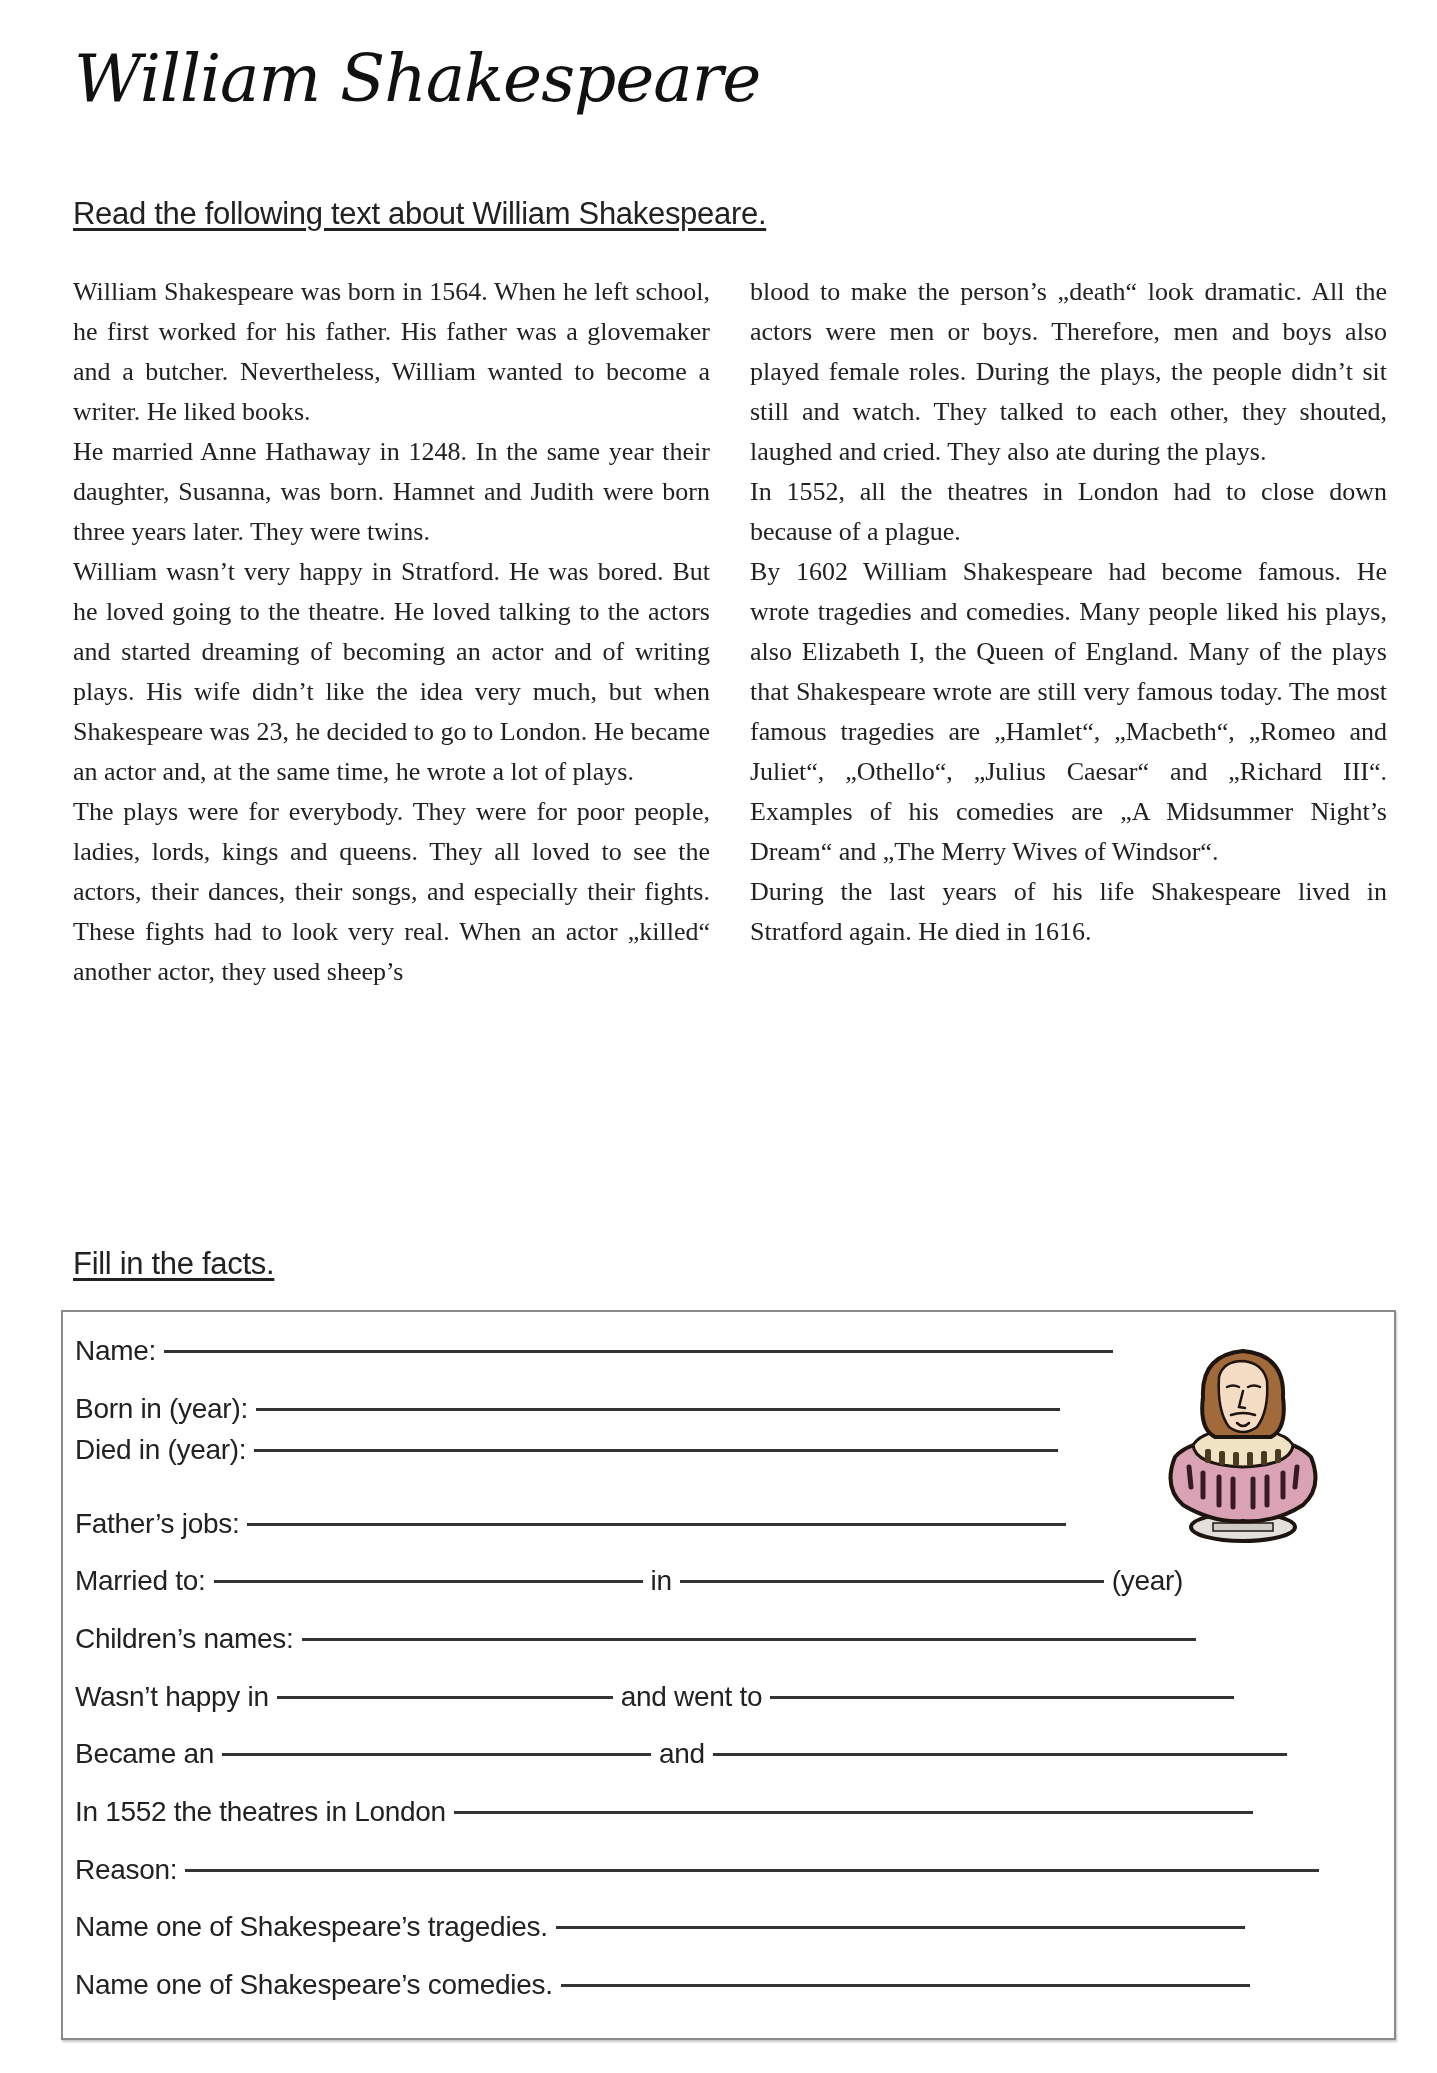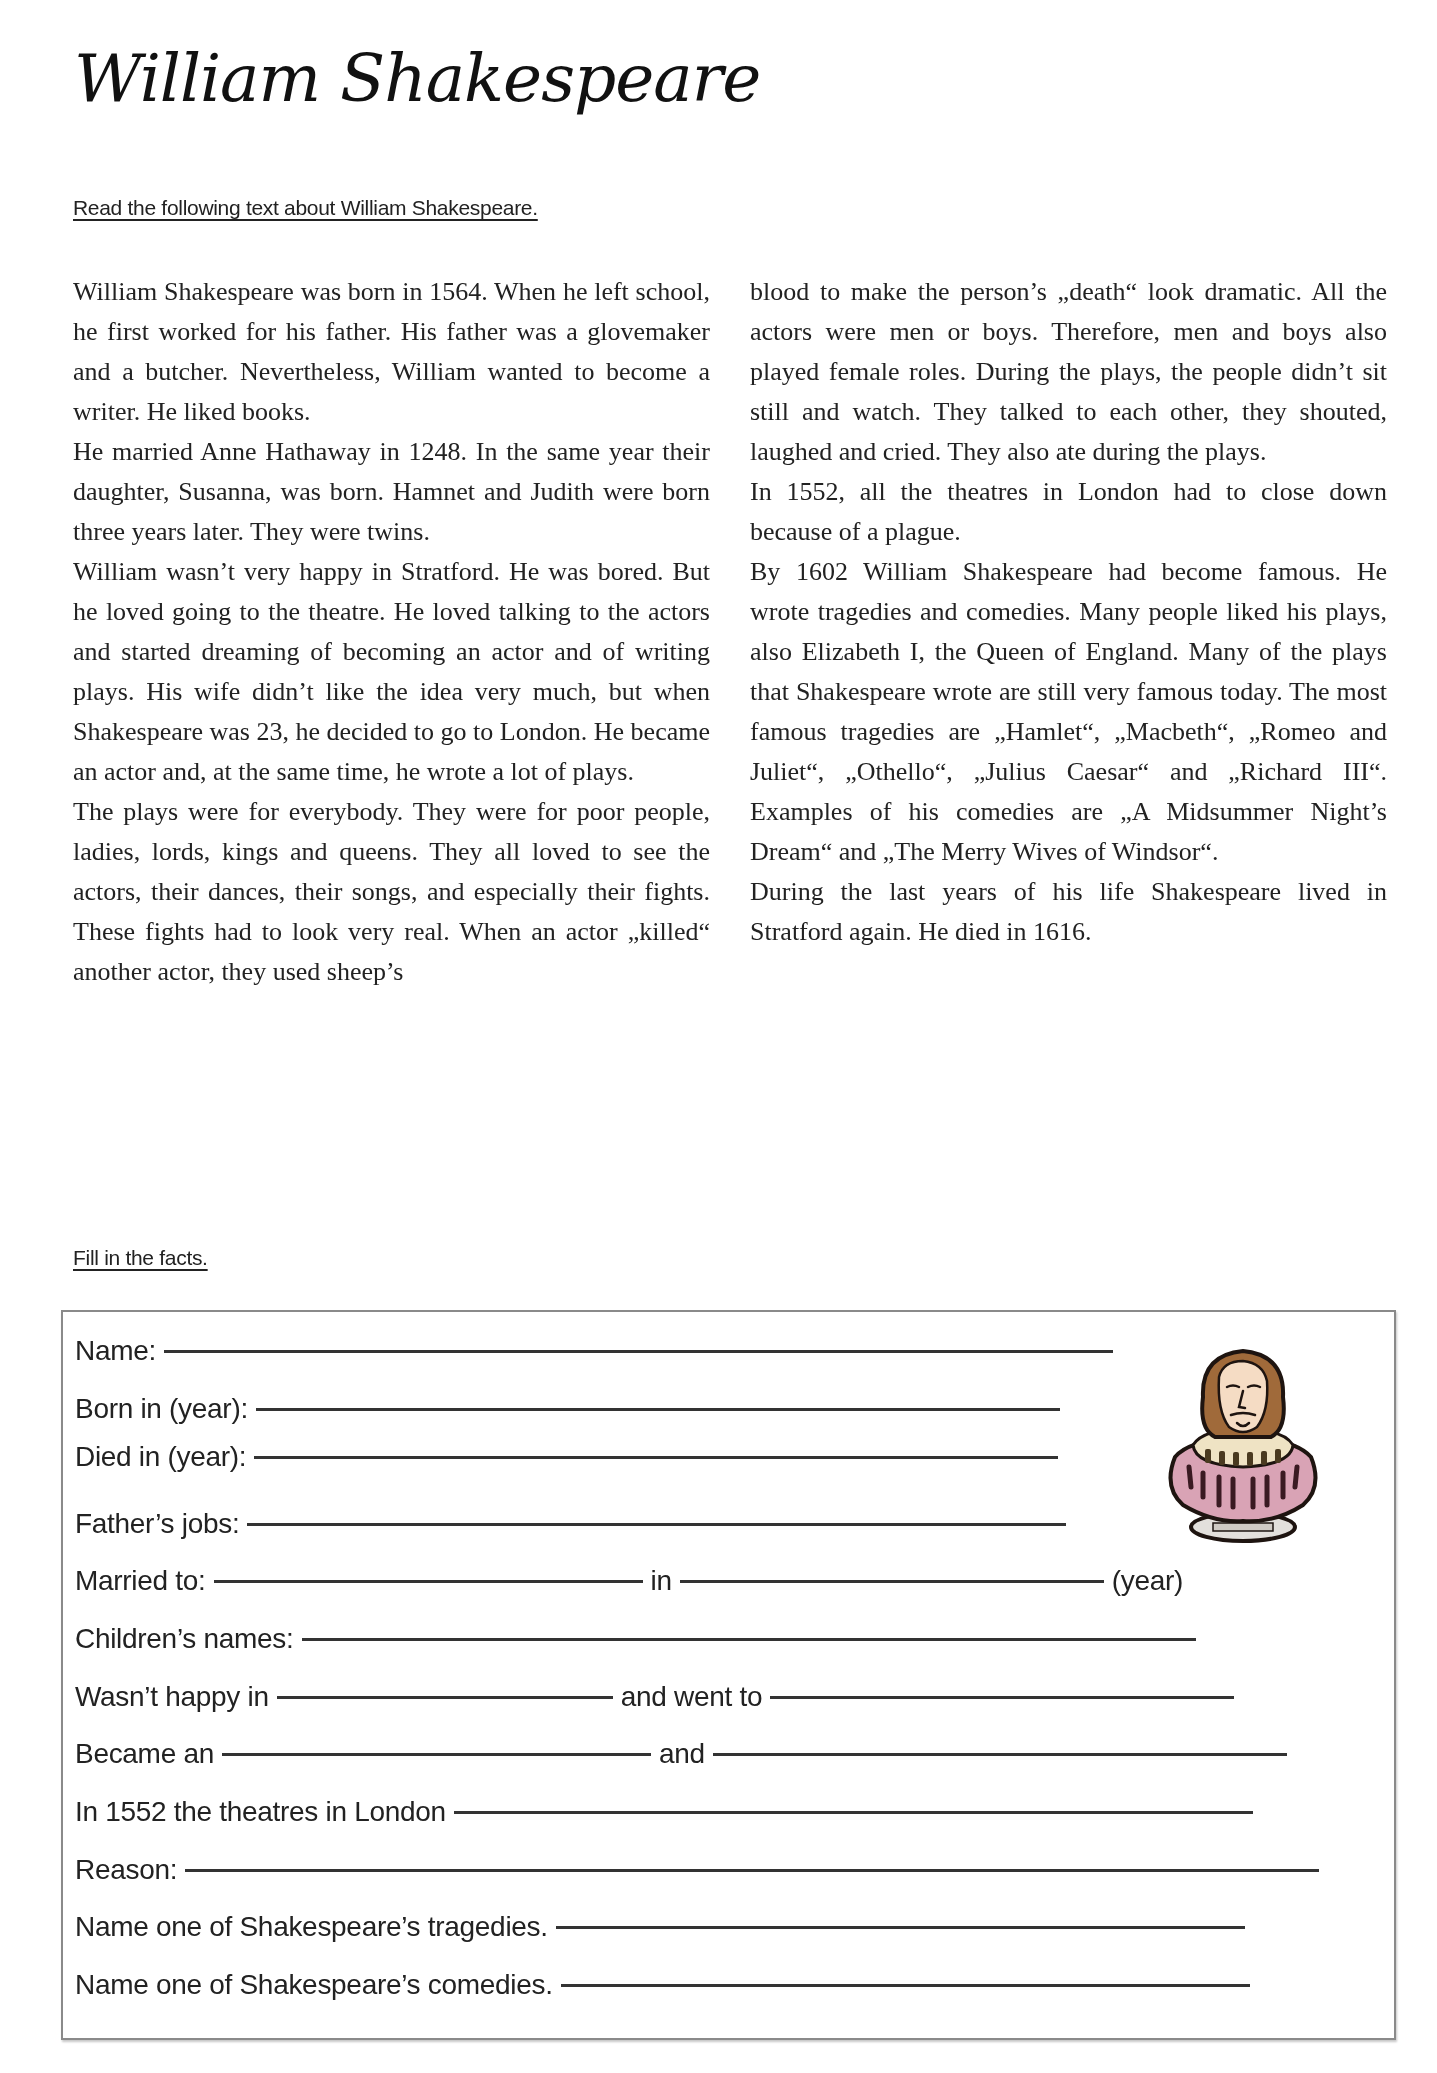--- a/index.html
+++ b/index.html
@@ -3,21 +3,21 @@
 <meta charset="utf-8">
 <style>
   html, body { margin: 0; padding: 0; background: #ffffff; }
   body { width: 1437px; height: 2073px; position: relative; overflow: hidden; color: #1a1a1a; }
   .title {
     position: absolute; left: 74px; top: 40px;
     font-family: "DejaVu Serif", serif; font-style: italic; font-size: 66px;
     letter-spacing: -1px; color: #111; white-space: nowrap;
   }
   .instruction {
-    position: absolute; font-family: "Liberation Sans", sans-serif; font-size: 21px;
+    position: absolute; font-family: "Liberation Sans", sans-serif; font-size: 31px;
     text-decoration: underline; text-underline-offset: 4px; color: #222; white-space: nowrap;
     letter-spacing: -0.3px;
   }
   .col {
     position: absolute; top: 272px; width: 637px;
     font-family: "Liberation Serif", serif; font-size: 26px; line-height: 40px;
     text-align: justify; color: #222;
   }
   .col p { margin: 0; }
   .col-left { left: 73px; }
@@ -67,21 +67,21 @@
   <div class="row" style="top:20px;">
     <span class="lbl">Name:</span>
     <input class="blank" style="width: 945px;" value="">
   </div>
 
   <div class="row" style="top:78px;">
     <span class="lbl">Born in (year):</span>
     <input class="blank" style="width: 800px;" value="">
   </div>
 
-  <div class="row" style="top:126px;">
+  <div class="row" style="top:119px;">
     <span class="lbl">Died in (year):</span>
     <input class="blank" style="width: 800px;" value="">
   </div>
 
   <div class="row" style="top:193px;">
     <span class="lbl">Father’s jobs:</span>
     <input class="blank" style="width: 815px;" value="">
   </div>
 
   <div class="row" style="top:250px;">

